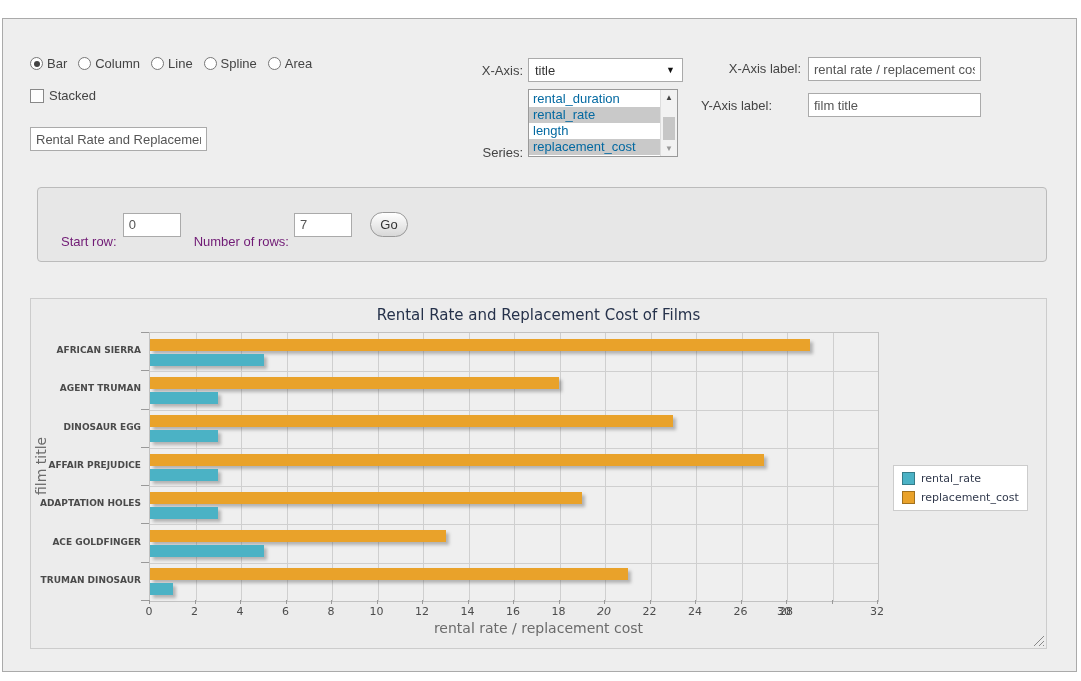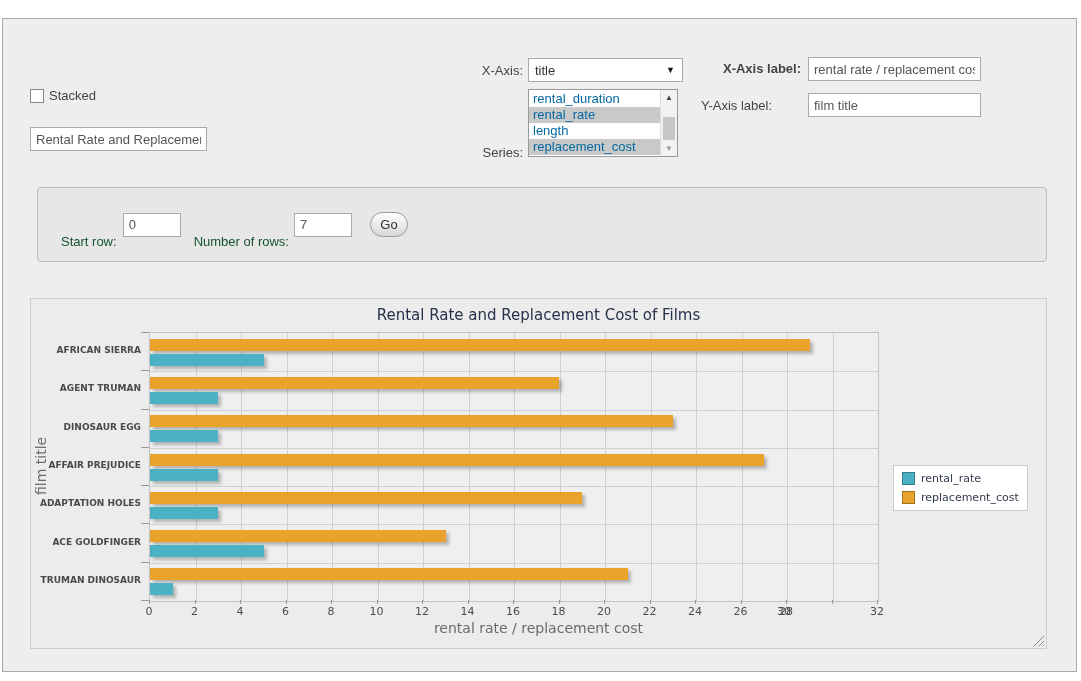--- a/index.html
+++ b/index.html
@@ -20,41 +20,41 @@
 
   
   .tinput{box-sizing:border-box;height:24px;border:1px solid #aaa;background:#fff;padding:2px 5px;font-size:13px;color:#555;}
   #title-input{position:absolute;left:27px;top:108px;width:177px;}
   #xaxis-label-input{position:absolute;left:805px;top:38px;width:173px;}
   #yaxis-label-input{position:absolute;left:805px;top:74px;width:173px;}
 
   .lbl{position:absolute;color:#444;}
   #xaxis-lbl{left:430px;top:44px;width:90px;text-align:right;}
   #series-lbl{left:430px;top:126px;width:90px;text-align:right;}
-  #xaxislabel-lbl{left:698px;top:42px;width:100px;text-align:right;font-weight:bold;}
+  #xaxislabel-lbl{left:698px;top:42px;width:100px;text-align:right;}
   #yaxislabel-lbl{left:698px;top:79px;width:100px;text-align:left;}
 
   
   .select{position:absolute;left:525px;top:39px;width:155px;height:24px;box-sizing:border-box;background:#fff;border:1px solid #aaa;display:flex;align-items:center;justify-content:space-between;padding:0 7px 0 6px;color:#333;}
   .select .caret{font-size:9px;color:#111;}
 
   
   .mselect{position:absolute;left:525px;top:70px;width:150px;height:68px;box-sizing:border-box;background:#fff;border:1px solid #999;}
   .mselect-options{position:absolute;left:0;top:1px;right:17px;bottom:0;overflow:hidden;}
   .series-option{height:16px;line-height:16px;padding-left:4px;font-size:13px;color:#0369a1;white-space:nowrap;}
   .series-option.selected{background:#c9c9c9;}
   .scrollbar{position:absolute;top:0;right:0;width:17px;height:100%;background:#f2f2f2;border-left:1px solid #ddd;box-sizing:border-box;}
   .sb-btn{height:15px;display:flex;align-items:center;justify-content:center;font-size:8px;color:#444;}
   .sb-btn.down{position:absolute;bottom:0;left:0;right:0;color:#999;}
   .sb-thumb{position:absolute;left:2px;right:2px;top:27px;height:23px;background:#c6c6c6;}
 
   
   .rowbox{position:absolute;left:34px;top:168px;width:1010px;height:75px;box-sizing:border-box;border:1px solid #bbb;border-radius:4px;background:#e7e7e7;display:flex;align-items:center;padding-left:23px;}
   .rowbox .tinput{width:58px;}
-  .rb-lbl{color:#14532d;margin-top:33px;}
+  .rb-lbl{color:#701a75;margin-top:33px;}
   #startrow-input{margin-left:6px;}
   #numrows-lbl{margin-left:13px;}
   #numrows-input{margin-left:5px;}
   .go-btn{margin-left:18px;width:38px;height:25px;border:1px solid #999;border-radius:13px;background:linear-gradient(#ffffff,#d8d8d8);color:#333;font-size:13px;display:flex;align-items:center;justify-content:center;cursor:pointer;}
 
   
   .chart-box{position:absolute;left:27px;top:279px;width:1017px;height:351px;box-sizing:border-box;background:#ececec;border:1px solid #ccc;}
   .chart-font{font-family:"DejaVu Sans",sans-serif;}
   .chart-title{position:absolute;top:7px;left:0;width:100%;text-align:center;font-size:15px;color:#26324b;}
   .plot{position:absolute;left:118px;top:33px;width:728px;height:268px;border:1px solid #c2c2c2;background:#efefef;}
@@ -70,20 +70,42 @@
   .chart-legend{position:absolute;left:862px;top:166px;background:#fff;border:1px solid #ccc;padding:6px 8px;display:flex;flex-direction:column;gap:6px;}
   .legend-item{display:flex;align-items:center;gap:6px;font-size:11px;color:#323a4d;}
   .legend-swatch{width:13px;height:13px;border:1px solid rgba(0,0,0,0.3);box-sizing:border-box;}
   .resize-handle{position:absolute;right:2px;bottom:2px;width:11px;height:11px;background:repeating-linear-gradient(-45deg,#888 0 1px,transparent 1px 3.2px);clip-path:polygon(100% 0,100% 100%,0 100%);cursor:se-resize;}
 </style>
 </head>
 <body>
 
 <div class="panel">
 
+  <div class="radio-row">
+      <span class="radio-item">
+        <span class="radio checked"></span>
+        <span>Bar</span>
+      </span>
+      <span class="radio-item">
+        <span class="radio"></span>
+        <span>Column</span>
+      </span>
+      <span class="radio-item">
+        <span class="radio"></span>
+        <span>Line</span>
+      </span>
+      <span class="radio-item">
+        <span class="radio"></span>
+        <span>Spline</span>
+      </span>
+      <span class="radio-item">
+        <span class="radio"></span>
+        <span>Area</span>
+      </span>
+    </div>
 
   <div class="stacked-row">
     <span class="checkbox"></span>
     <span>Stacked</span>
   </div>
 
   <input id="title-input" class="tinput" type="text" value="Rental Rate and Replacement Cost of Films" style="">
 
   <div id="xaxis-lbl" class="lbl">X-Axis:</div>
   <div class="select">
@@ -186,21 +208,21 @@
       <div class="x-tick-label" style="left: 345.5px;">10</div>
       <div class="x-tick-mark" style="left: 391px;"></div>
       <div class="x-tick-label" style="left: 391px;">12</div>
       <div class="x-tick-mark" style="left: 436.5px;"></div>
       <div class="x-tick-label" style="left: 436.5px;">14</div>
       <div class="x-tick-mark" style="left: 482px;"></div>
       <div class="x-tick-label" style="left: 482px;">16</div>
       <div class="x-tick-mark" style="left: 527.5px;"></div>
       <div class="x-tick-label" style="left: 527.5px;">18</div>
       <div class="x-tick-mark" style="left: 573px;"></div>
-      <div class="x-tick-label" style="left: 573px;">20</div>
+      <div class="x-tick-label" style="left: 573px; font-style: italic;">20</div>
       <div class="x-tick-mark" style="left: 618.5px;"></div>
       <div class="x-tick-label" style="left: 618.5px;">22</div>
       <div class="x-tick-mark" style="left: 664px;"></div>
       <div class="x-tick-label" style="left: 664px;">24</div>
       <div class="x-tick-mark" style="left: 709.5px;"></div>
       <div class="x-tick-label" style="left: 709.5px;">26</div>
       <div class="x-tick-mark" style="left: 755px;"></div>
       <div class="x-tick-label" style="left: 755px;">28</div>
       <div class="x-tick-mark" style="left: 800.5px;"></div>
       <div class="x-tick-label" style="left: 753px;">30</div>

